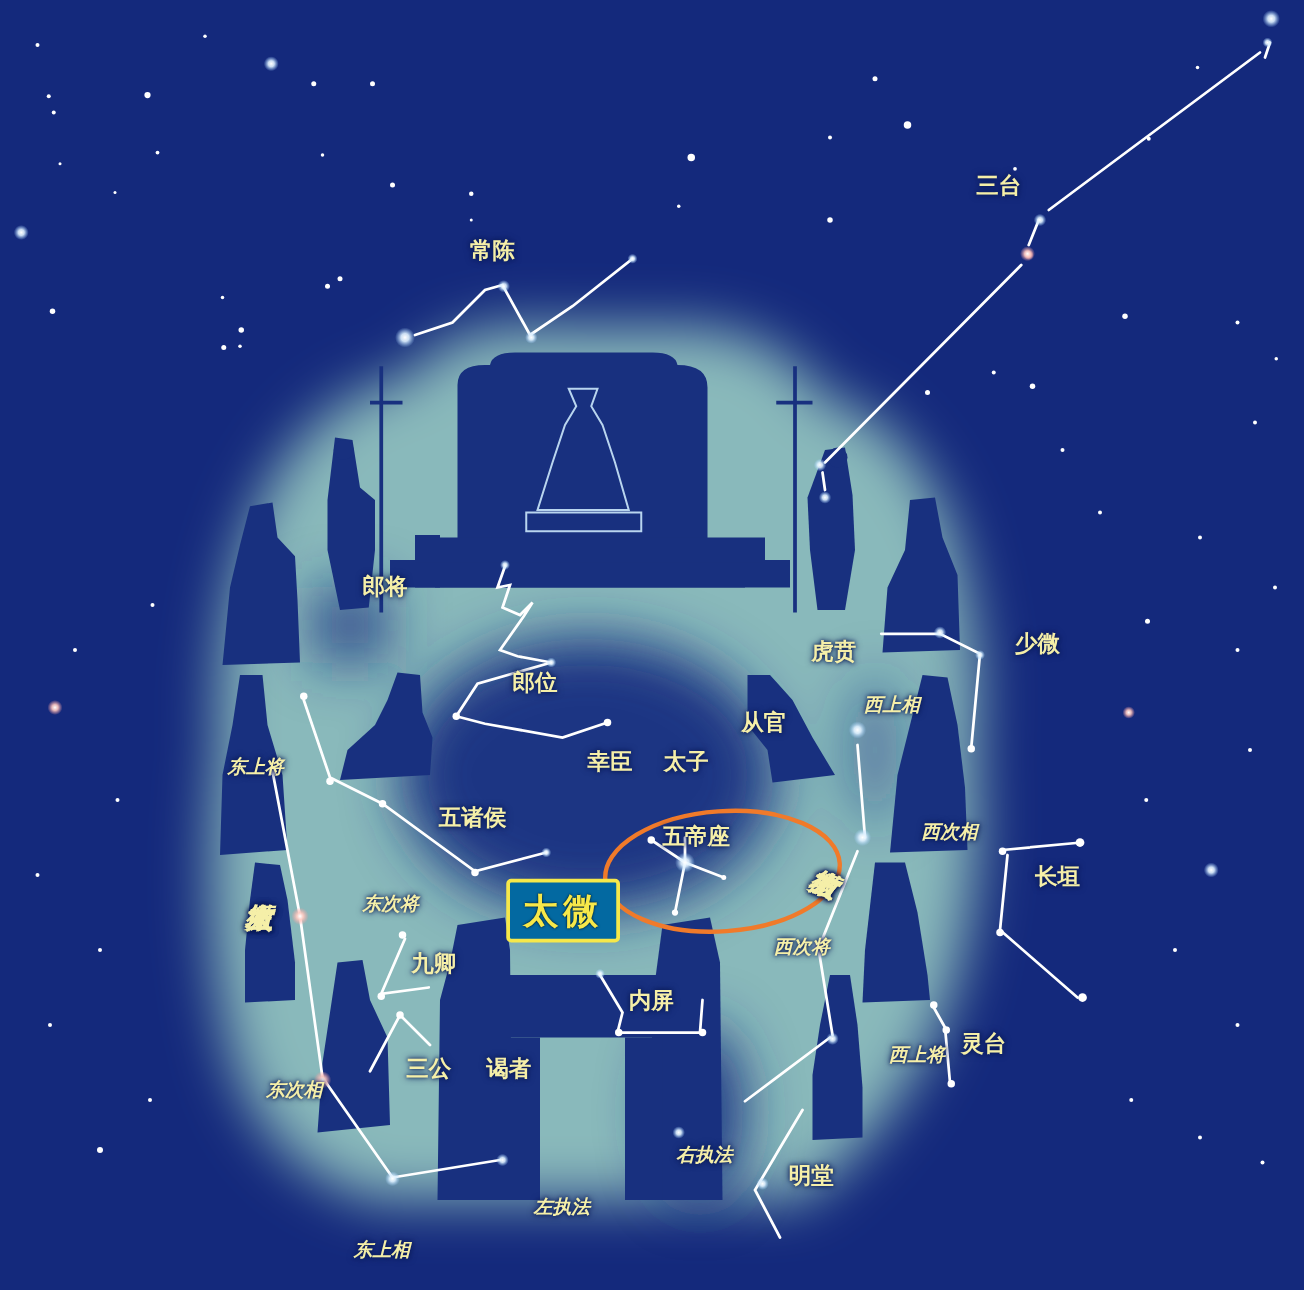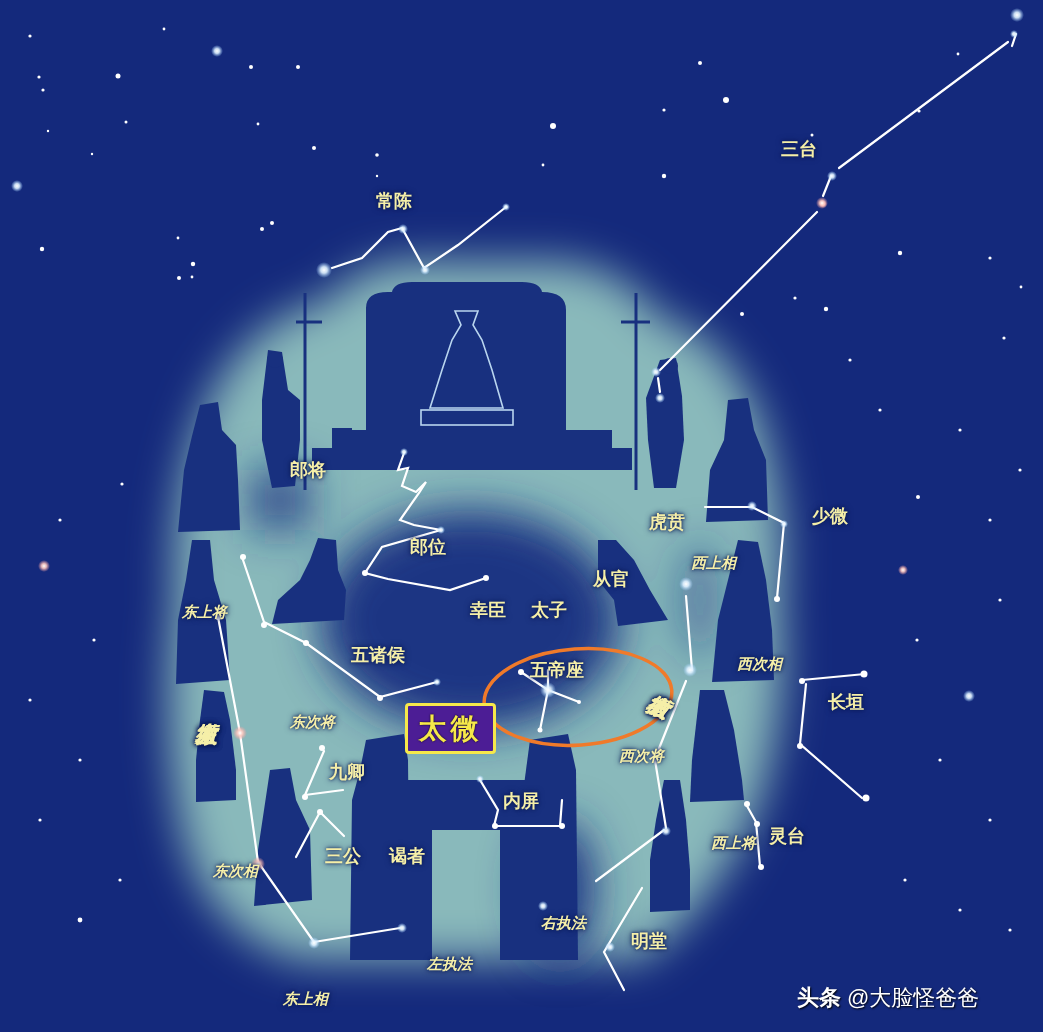--- a/index.html
+++ b/index.html
@@ -1,22 +1,22 @@
 <!DOCTYPE html>
 <html><head>
 <meta charset="utf-8">
 <style>
   html,body{margin:0;padding:0;background:#13287a;}
   #stage{position:relative;width:1043px;height:1032px;overflow:hidden;background:#14297c;font-family:"DejaVu Sans","Liberation Sans",sans-serif;}
   svg{position:absolute;left:0;top:0;}
   .lbl{position:absolute;color:#f5efa8;font-weight:bold;white-space:nowrap;text-shadow:0 0 3px #0b1a55,0 0 6px #0b1a55;line-height:1;}
   .lbl.big{font-size:18px;}
-  .lbl.small{font-size:15px;font-family:Liberation Mono, monospace;font-style:italic;padding-left:35px;}
+  .lbl.small{font-size:15px;font-family:Liberation Sans, sans-serif;font-style:italic;padding-left:35px;}
   .lbl.vert{writing-mode:vertical-rl;font-size:22px;font-family:"DejaVu Serif","Liberation Serif",serif;font-style:italic;}
-  .title-box{position:absolute;left:405px;top:703px;width:91px;height:51px;border:3px solid #f6e84a;border-radius:4px;background:#4c1d95;display:flex;align-items:center;justify-content:center;box-sizing:border-box;}
+  .title-box{position:absolute;left:405px;top:703px;width:91px;height:51px;border:3px solid #f6e84a;border-radius:4px;background:#0369a1;display:flex;align-items:center;justify-content:center;box-sizing:border-box;}
   .title-box span{color:#f6e84a;font-size:28px;font-weight:bold;letter-spacing:4px;text-shadow:0 0 2px #000;}
   .watermark{position:absolute;left:797px;top:983px;color:#fff;font-size:22px;font-family:"Liberation Sans","DejaVu Sans",sans-serif;text-shadow:1px 1px 2px #000;white-space:nowrap;}
   .watermark b{font-weight:bold;margin-right:6px;}
 </style>
 </head>
 <body>
 
 <div id="stage">
   <svg width="1043" height="1032" viewBox="0 0 1043 1032">
     <defs>
@@ -307,16 +307,13 @@
   <div class="lbl small" style="left:584px;top:750px">西次将</div>
   <div class="lbl small" style="left:676px;top:837px">西上将</div>
   <div class="lbl small" style="left:178px;top:865px">东次相</div>
   <div class="lbl small" style="left:506px;top:917px">右执法</div>
   <div class="lbl small" style="left:392px;top:958px">左执法</div>
   <div class="lbl small" style="left:248px;top:993px">东上相</div>
 
   <div class="lbl vert" style="left:196px;top:705px">太微左垣</div>
   <div class="lbl vert" style="left:660px;top:676px;transform:rotate(22deg);transform-origin:top left">太微右垣</div>
 
-  <div class="watermark">
-    <b>头条</b><span>@大脸怪爸爸</span>
-  </div>
 </div>
 
 </body></html>

